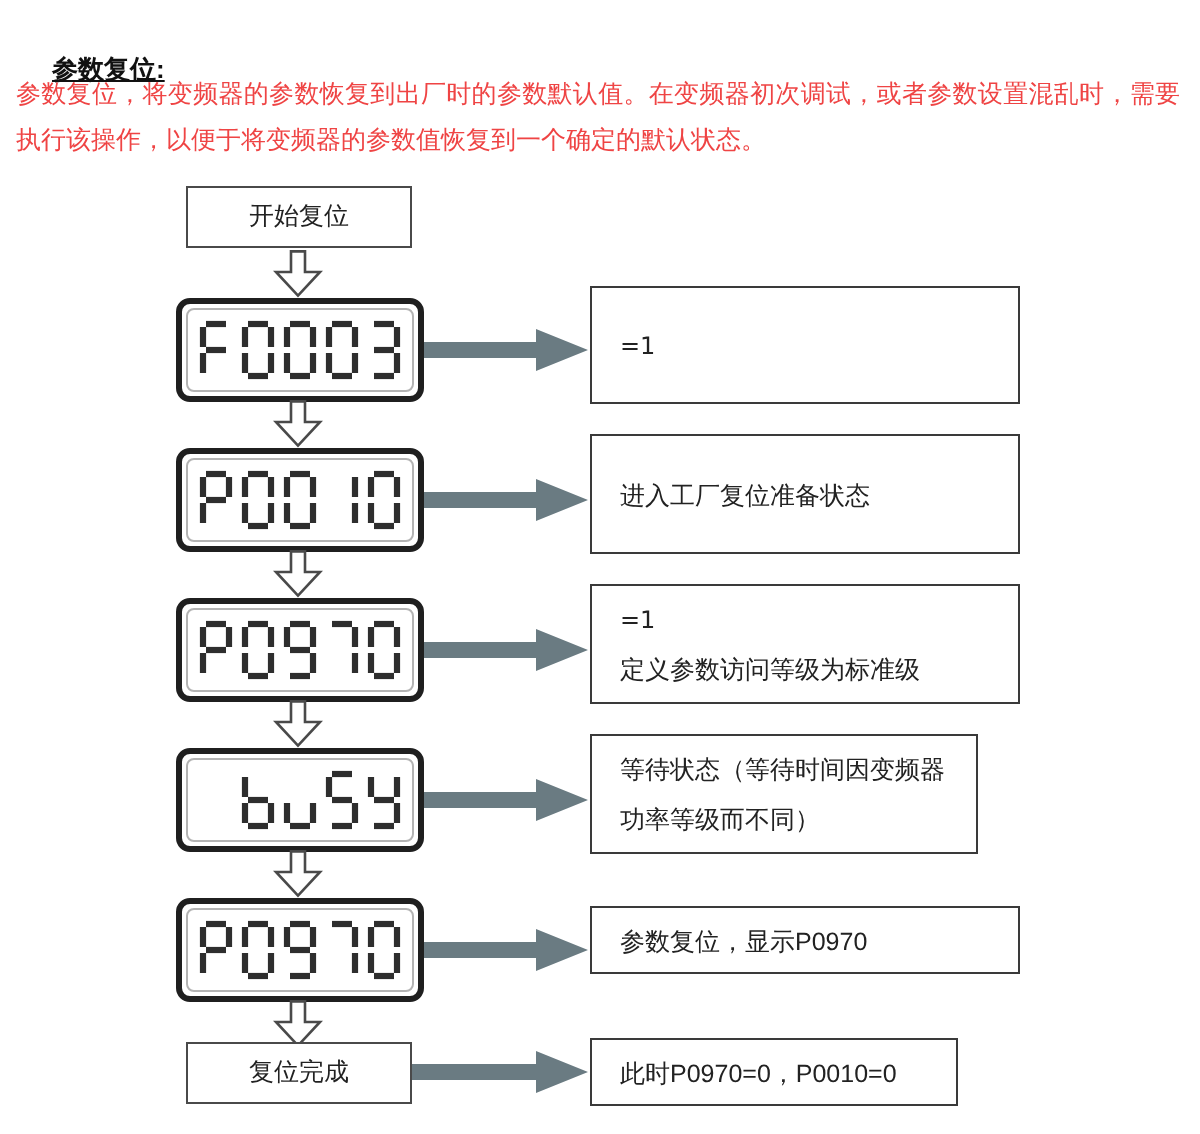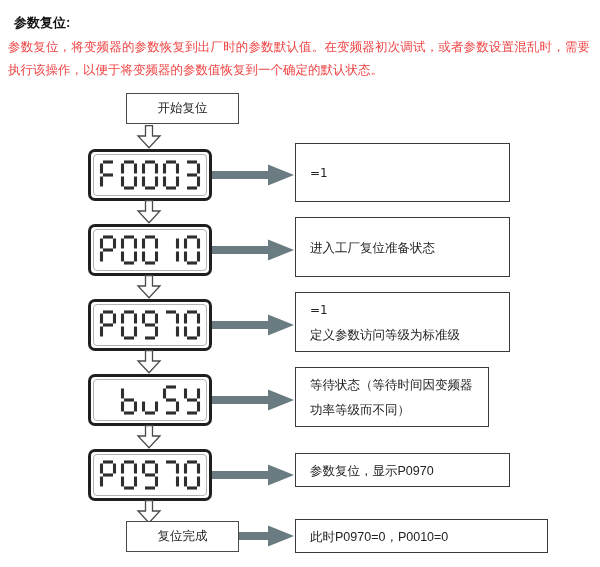--- a/index.html
+++ b/index.html
@@ -2,31 +2,31 @@
 <html><head>
 <meta charset="utf-8">
 <style>
   html,body{margin:0;padding:0;background:#ffffff;}
   .page{
     position:relative;width:600px;height:567px;background:#ffffff;
     font-family:"Liberation Sans","DejaVu Sans",sans-serif;
     color:#1a1a1a;overflow:hidden;
   }
   .title{
-    position:absolute;left:10px;top:10px;margin:4px;
-    font-size:13px;font-weight:bold;color:#111;
+    position:absolute;left:10px;top:10px;margin:16px;
+    font-size:13px;font-weight:bold;color:#111;text-decoration:underline;
   }
   .intro{
     position:absolute;left:8px;top:36px;width:582px;margin:0;
     font-size:12.5px;line-height:23px;color:#ef4444;text-align:justify;
   }
   .fbox{
     position:absolute;box-sizing:border-box;border:1px solid #4a4a4a;
     background:#fff;display:flex;align-items:center;justify-content:center;
-    font-size:12.5px;color:#222;margin-left:33px;
+    font-size:12.5px;color:#222;
   }
   .descbox{
     position:absolute;box-sizing:border-box;border:1px solid #3a3a3a;
     background:#fff;padding:6px 12px 4px 14px;font-size:12.5px;
     line-height:25px;color:#222;display:flex;flex-direction:column;
     justify-content:center;
   }
   .descbox .val{
     font-family:"DejaVu Sans",sans-serif;font-size:12px;color:#222;
   }
@@ -280,16 +280,16 @@
         <svg width="89" height="24" viewBox="0 0 89 24">
           <polygon points="0,8 62,8 62,1.5 88,12 62,22.5 62,16 0,16" fill="#6a7b82"></polygon>
         </svg>
       </div>
     </div>
 
   <div class="fbox" style="left:93px;top:521px;width:113px;height:31px;">
     <span>复位完成</span>
   </div>
 
-  <div class="descbox" style="left:295px;top:519px;width:253px;height:34px;">
+  <div class="descbox" style="left:295px;top:519px;width:184px;height:34px;">
     <span>此时P0970=0，P0010=0</span>
   </div>
 </div>
 
 </body></html>

